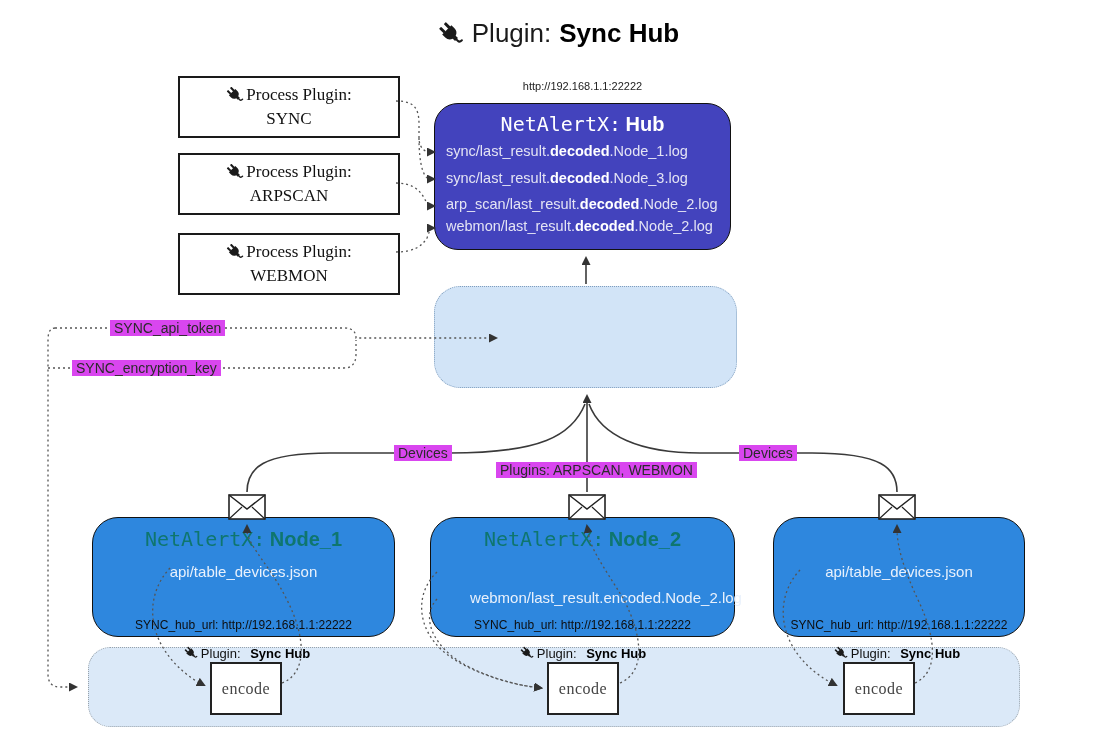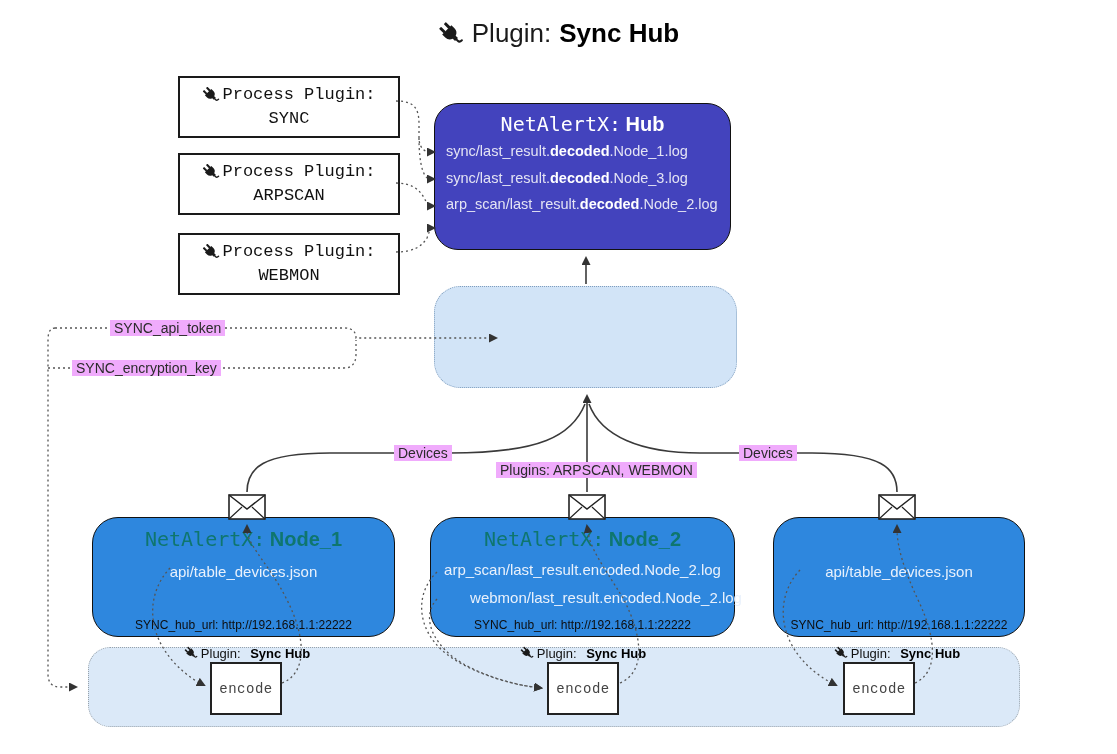--- a/index.html
+++ b/index.html
@@ -6,21 +6,21 @@
   #stage{position:relative;width:1117px;height:754px;background:#fff;overflow:hidden;
          font-family:"Liberation Sans",sans-serif;color:#1a1a1a;}
   .abs{position:absolute;}
   
   .title{top:18px;left:0;width:1117px;display:flex;justify-content:center;align-items:center;gap:8px;
          font-size:26px;color:#1a1a1a;}
   .title b{font-weight:bold;color:#000;}
   
   .pbox{left:178px;width:218px;height:58px;background:#fff;border:2px solid #1a1a1a;
         display:flex;flex-direction:column;justify-content:center;align-items:center;
-        font-family:Liberation Mono, monospace;font-size:17px;color:#111;line-height:24px;}
+        font-family:Liberation Serif, serif;font-size:17px;color:#111;line-height:24px;}
   .pbox .l1{display:flex;align-items:center;gap:2px;}
   
   .hub{left:434px;top:103px;width:297px;height:147px;background:#4343bd;border:1.6px solid #111;
        border-radius:24px;box-sizing:border-box;}
   .huburl{left:434px;top:80px;width:297px;text-align:center;font-size:11px;color:#222;}
   .hubtitle{left:434px;top:112px;width:297px;text-align:center;color:#fff;}
   .hubtitle .pre{font-family:"DejaVu Sans Mono",monospace;font-size:20px;}
   .hubtitle b{font-size:20px;font-weight:bold;}
   .hubentry{left:446px;width:285px;height:22px;color:#e4e4f4;font-size:14.5px;white-space:nowrap;}
   .hubentry b{color:#fff;}
@@ -35,26 +35,26 @@
   .ntitle{top:527px;text-align:center;color:#0f766e;white-space:nowrap;}
   .ntitle .pre{font-family:"DejaVu Sans Mono",monospace;font-size:20px;}
   .ntitle b{font-size:20px;}
   .nfile{text-align:center;color:#e9f1fc;font-size:15px;white-space:nowrap;}
   .nurl{top:618px;text-align:center;color:#0d0d0d;font-size:12px;white-space:nowrap;}
   
   .econt{left:88px;top:647px;width:932px;height:80px;background:#dbe9f8;
          border:1.6px dotted #98a2aa;border-radius:22px;box-sizing:border-box;}
   .ebox{top:662px;width:72px;height:53px;background:#fff;border:2px solid #222;box-sizing:border-box;
         display:flex;align-items:center;justify-content:center;
-        font-family:Liberation Mono, monospace;font-size:14px;color:#444;letter-spacing:.5px;}
+        font-family:Liberation Serif, serif;font-size:16px;color:#444;letter-spacing:.5px;}
   .elabel{top:645px;height:16px;display:flex;align-items:center;justify-content:center;gap:3px;
           font-size:13px;color:#111;white-space:nowrap;}
   .elabel b{color:#000;}
   
-  .edgelbl{background:#f0abfc;padding:0 4px;font-size:14px;color:#2b2b2b;white-space:nowrap;z-index:6;}
+  .edgelbl{background:#d946ef;padding:0 4px;font-size:14px;color:#2b2b2b;white-space:nowrap;z-index:6;}
   svg.lines{position:absolute;left:0;top:0;z-index:5;pointer-events:none;}
   .env{z-index:7;}
   .lvl1{z-index:1;} .lvl2{z-index:2;}
 </style>
 </head>
 <body>
 
 <div id="stage">
 
   <svg width="0" height="0" style="position:absolute">
@@ -99,43 +99,44 @@
   <div class="abs pbox lvl1" style="top:233px">
     <span class="l1">
         <svg width="18" height="18">
           <use href="#plug"></use>
         </svg>
       <span>Process Plugin:</span>
       </span>
     <span>WEBMON</span>
   </div>
 
+  <div class="abs huburl lvl2">http://192.168.1.1:22222</div>
   <div class="abs hub lvl1"></div>
   <div class="abs hubtitle lvl2">
     <span class="pre">NetAlertX:</span>
     <b>Hub</b>
   </div>
   <div class="abs hubentry lvl2" style="top:143px"><span>sync/last_result.</span><b>decoded</b><span>.Node_1.log</span></div>
   <div class="abs hubentry lvl2" style="top:170px"><span>sync/last_result.</span><b>decoded</b><span>.Node_3.log</span></div>
   <div class="abs hubentry lvl2" style="top:196px"><span>arp_scan/last_result.</span><b>decoded</b><span>.Node_2.log</span></div>
+  <div class="abs hubentry lvl2" style="top:218px"><span>webmon/last_result.</span><b>decoded</b><span>.Node_2.log</span></div>
 
   <div class="abs dcont lvl1"></div>
 
   <div class="abs node lvl1" style="left:92px;width:303px"></div>
   <div class="abs node lvl1" style="left:430px;width:305px"></div>
   <div class="abs node lvl1" style="left:773px;width:252px"></div>
 
   <div class="abs ntitle lvl2" style="left:92px;width:303px">
     <span class="pre">NetAlertX:</span> <b>Node_1</b></div>
   <div class="abs nfile lvl2" style="left:92px;width:303px;top:563px">api/table_devices.json</div>
   <div class="abs nurl lvl2" style="left:92px;width:303px">SYNC_hub_url: http://192.168.1.1:22222</div>
 
   <div class="abs ntitle lvl2" style="left:430px;width:305px">
     <span class="pre">NetAlertX:</span> <b>Node_2</b></div>
-  <div class="abs nfile lvl2" style="left:430px;width:305px;top:561px">arp_scan/last_result.encoded.Node_2.log</div>
   <div class="abs nfile lvl2" style="left:430px;width:352px;top:589px">webmon/last_result.encoded.Node_2.log</div>
   <div class="abs nurl lvl2" style="left:430px;width:305px">SYNC_hub_url: http://192.168.1.1:22222</div>
 
   <div class="abs nfile lvl2" style="left:773px;width:252px;top:563px">api/table_devices.json</div>
   <div class="abs nurl lvl2" style="left:773px;width:252px">SYNC_hub_url: http://192.168.1.1:22222</div>
 
   <svg class="abs env" style="left:228px;top:494px" width="38" height="26">
     <rect x="1" y="1" width="36" height="24" fill="#fff" stroke="#222" stroke-width="1.6"></rect>
     <path d="M1,1 L19,15 L37,1" fill="none" stroke="#222" stroke-width="1.4"></path>
     <path d="M1,25 L14,13 M37,25 L24,13" fill="none" stroke="#222" stroke-width="1.2"></path>

